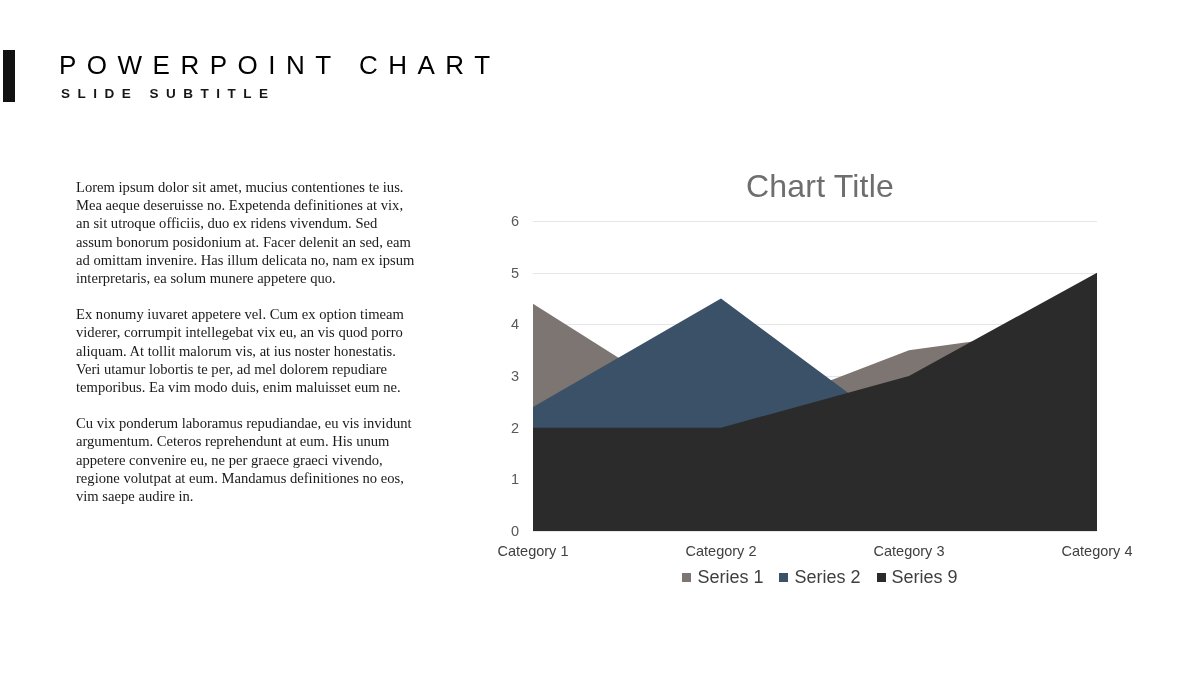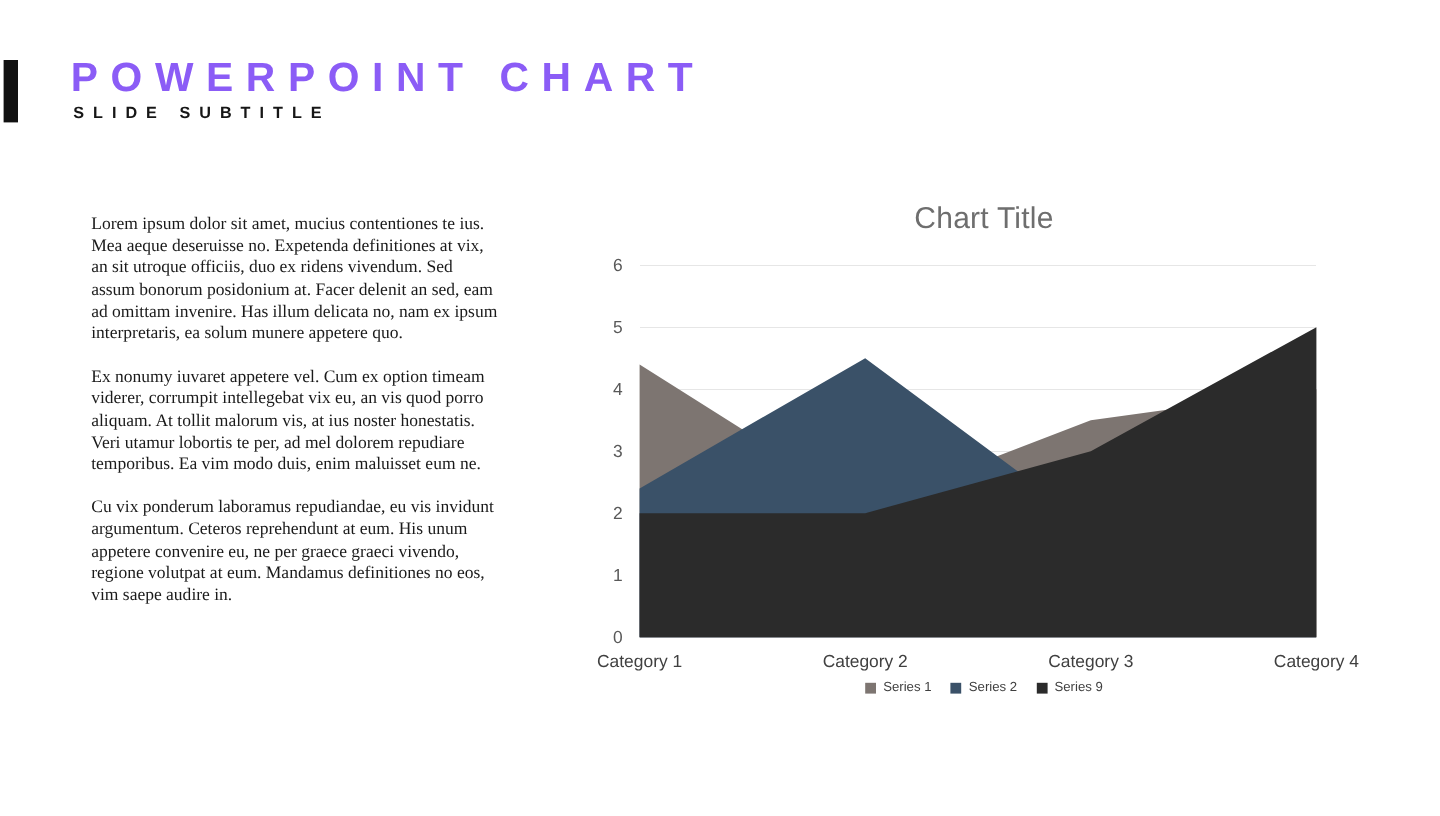--- a/index.html
+++ b/index.html
@@ -30,24 +30,24 @@
     left: 3px;
     top: 2px;
     width: 12px;
     height: 52px;
     background: #111111;
   }
   #slide-title {
     position: absolute;
     left: 59px;
     top: 0px;
-    font-size: 34px;
+    font-size: 26px;
     letter-spacing: 10.5px;
-    color: #8b5cf6;
-    font-weight: 700;
+    color: #000000;
+    font-weight: 400;
     line-height: 34px;
     white-space: nowrap;
   }
   #slide-subtitle {
     position: absolute;
     left: 61px;
     top: 36px;
     font-size: 13.5px;
     letter-spacing: 7.5px;
     color: #161616;
@@ -80,21 +80,21 @@
     top: 160px;
     width: 700px;
     height: 440px;
   }
   #chart-title {
     position: absolute;
     left: 0;
     top: 8px;
     width: 700px;
     text-align: center;
-    font-size: 25px;
+    font-size: 32px;
     color: #6e6e6e;
     font-weight: 400;
     letter-spacing: 0.2px;
   }
   #chart-svg {
     position: absolute;
     left: 0;
     top: 0;
     width: 700px;
     height: 440px;
@@ -129,21 +129,21 @@
     display: flex;
     align-items: center;
     gap: 6px;
   }
   .legend-swatch {
     width: 9px;
     height: 9px;
     display: inline-block;
   }
   .legend-text {
-    font-size: 11px;
+    font-size: 18px;
     color: #3f3f3f;
     line-height: 1;
   }
 </style>
 </head>
 <body>
 
 <div id="slide-header">
   <div id="title-accent-bar"></div>
   <div id="slide-title">POWERPOINT CHART</div>

